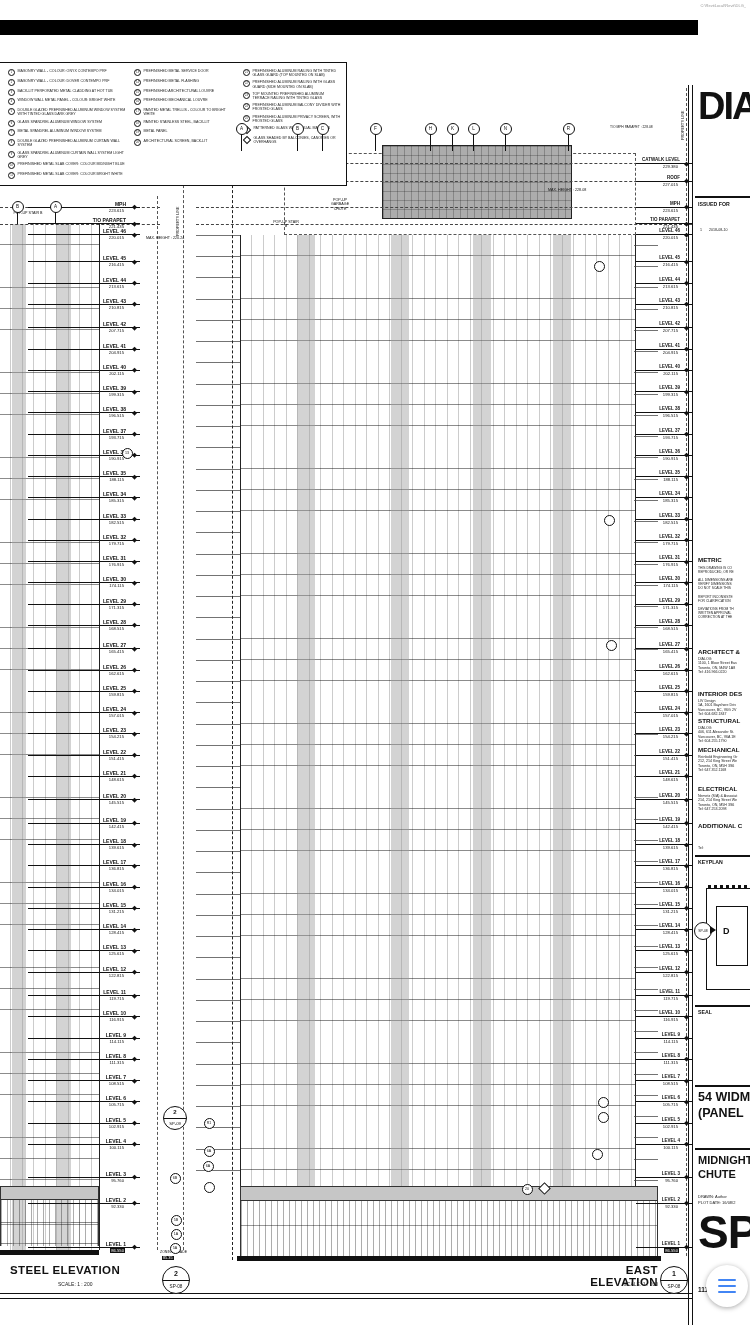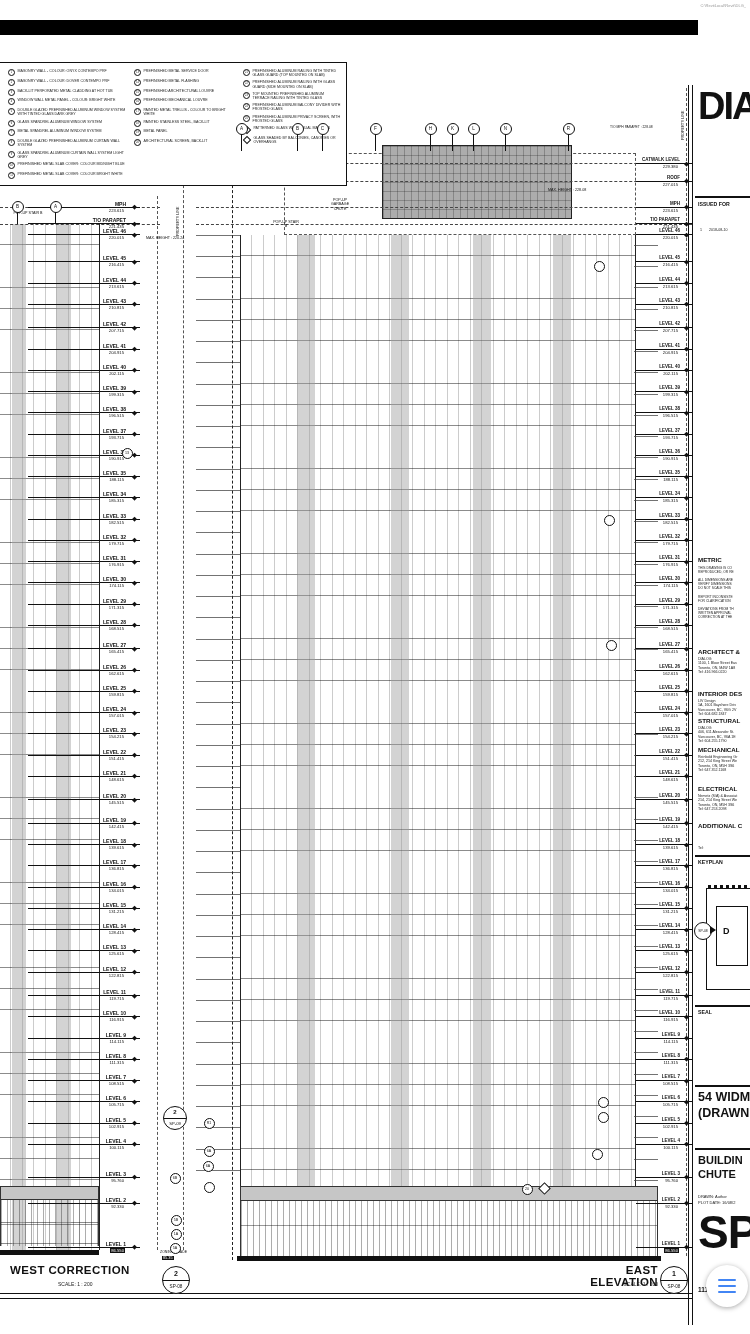--- a/index.html
+++ b/index.html
@@ -875,21 +875,21 @@
   <div class="ann" style="left:610px;top:125px;width:80px;font-size:3.3px;">T/O MPH PARAPET : 228.08</div>
   <div class="ann" style="left:160px;top:1250px;font-size:3.5px;">ZONING GRADE</div>
   <div class="ann" style="left:162px;top:1256px;font-size:3.8px;background:#111;color:#fff;padding:0 1px;">85.35</div>
   <div class="note-dia" style="left:540px;top:1184px;"></div>
 
   <div class="dcallout" style="left:163px;top:1106px;">
     <div class="dc-num">2</div>
     <div class="dc-sheet">SP-09</div>
   </div>
 
-  <div class="etitle" style="left:10px;top:1264px;">WEST CORRECTION</div>
+  <div class="etitle" style="left:10px;top:1264px;">STEEL ELEVATION</div>
   <div class="escale" style="left:58px;top:1281px;">SCALE:  1 : 200</div>
   <div class="tcallout" style="left:162px;top:1266px;">
     <div class="tc-num">2</div>
     <div class="tc-sheet">SP-08</div>
   </div>
   <div class="etitle" style="left:568px;top:1264px;width:90px;text-align:right;">EAST ELEVATION</div>
   <div class="escale" style="left:588px;top:1281px;width:70px;text-align:right;">SCALE:  1 : 200</div>
   <div class="tcallout" style="left:660px;top:1266px;">
     <div class="tc-num">1</div>
     <div class="tc-sheet">SP-08</div>
@@ -971,23 +971,23 @@
     <div class="kp-inner" style="left:23px;top:870px;width:30px;height:58px;"></div>
     <div class="tb-in" style="left:30px;top:890px;font-size:9px;font-weight:bold;">D</div>
     <div class="kp-circ" style="left:1px;top:886px;">SP-08</div>
     <div class="kp-arrow" style="left:17px;top:890px;"></div>
 
     <div class="tb-thick" style="top:969px;"></div>
     <div class="tb-in tb-h" style="top:973px;">SEAL</div>
 
     <div class="tb-thick" style="top:1049px;"></div>
     <div class="tb-in proj" style="top:1054px;">54 WIDM</div>
-    <div class="tb-in proj" style="top:1070px;">(DRAWN</div>
+    <div class="tb-in proj" style="top:1070px;">(PANEL</div>
     <div class="tb-thick" style="top:1112px;"></div>
-    <div class="tb-in stitle" style="top:1117px;">BUILDIN</div>
+    <div class="tb-in stitle" style="top:1117px;">MIDNIGHT</div>
     <div class="tb-in stitle" style="top:1131px;">CHUTE</div>
     <div class="tb-in tb-t" style="top:1159px;font-size:4px;">DRAWN:  Author</div>
     <div class="tb-in tb-t" style="top:1165px;font-size:4px;">PLOT DATE: 16/08/2</div>
     <div class="tb-in sheetbig" style="top:1172px;">SP</div>
     <div class="tb-in" style="top:1250px;font-size:6.5px;font-weight:bold;">111291</div>
   </div>
 
   <div class="fab">
     <span class="fab-bar" style="background: rgb(66, 133, 244);"></span>
     <span class="fab-bar" style="background: rgb(66, 133, 244);"></span>

